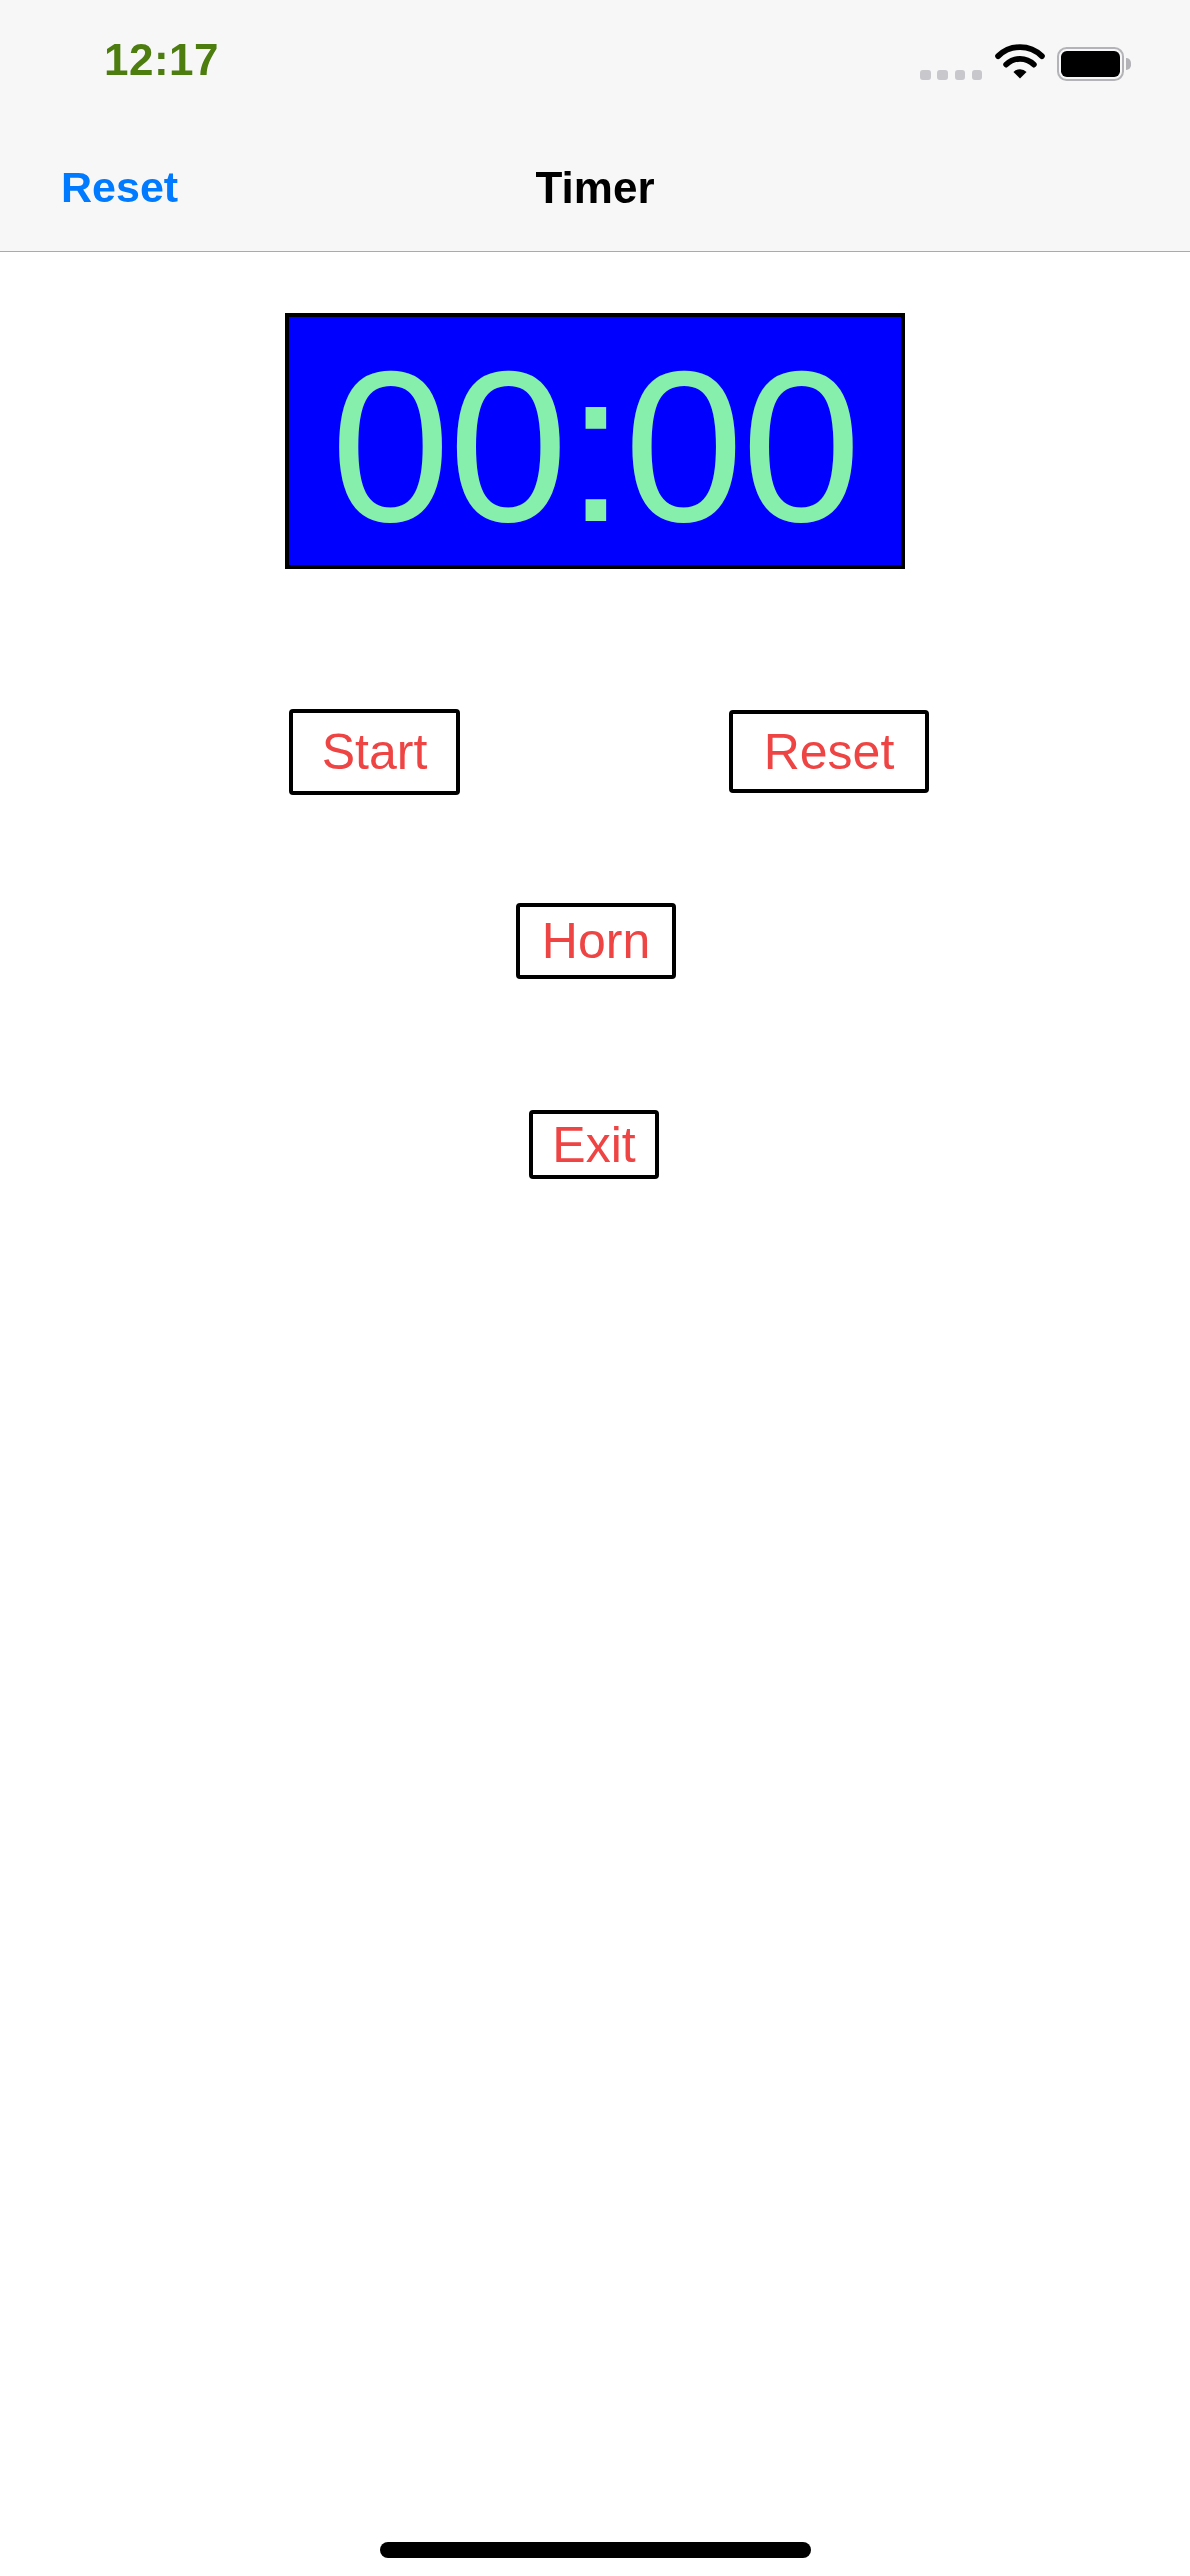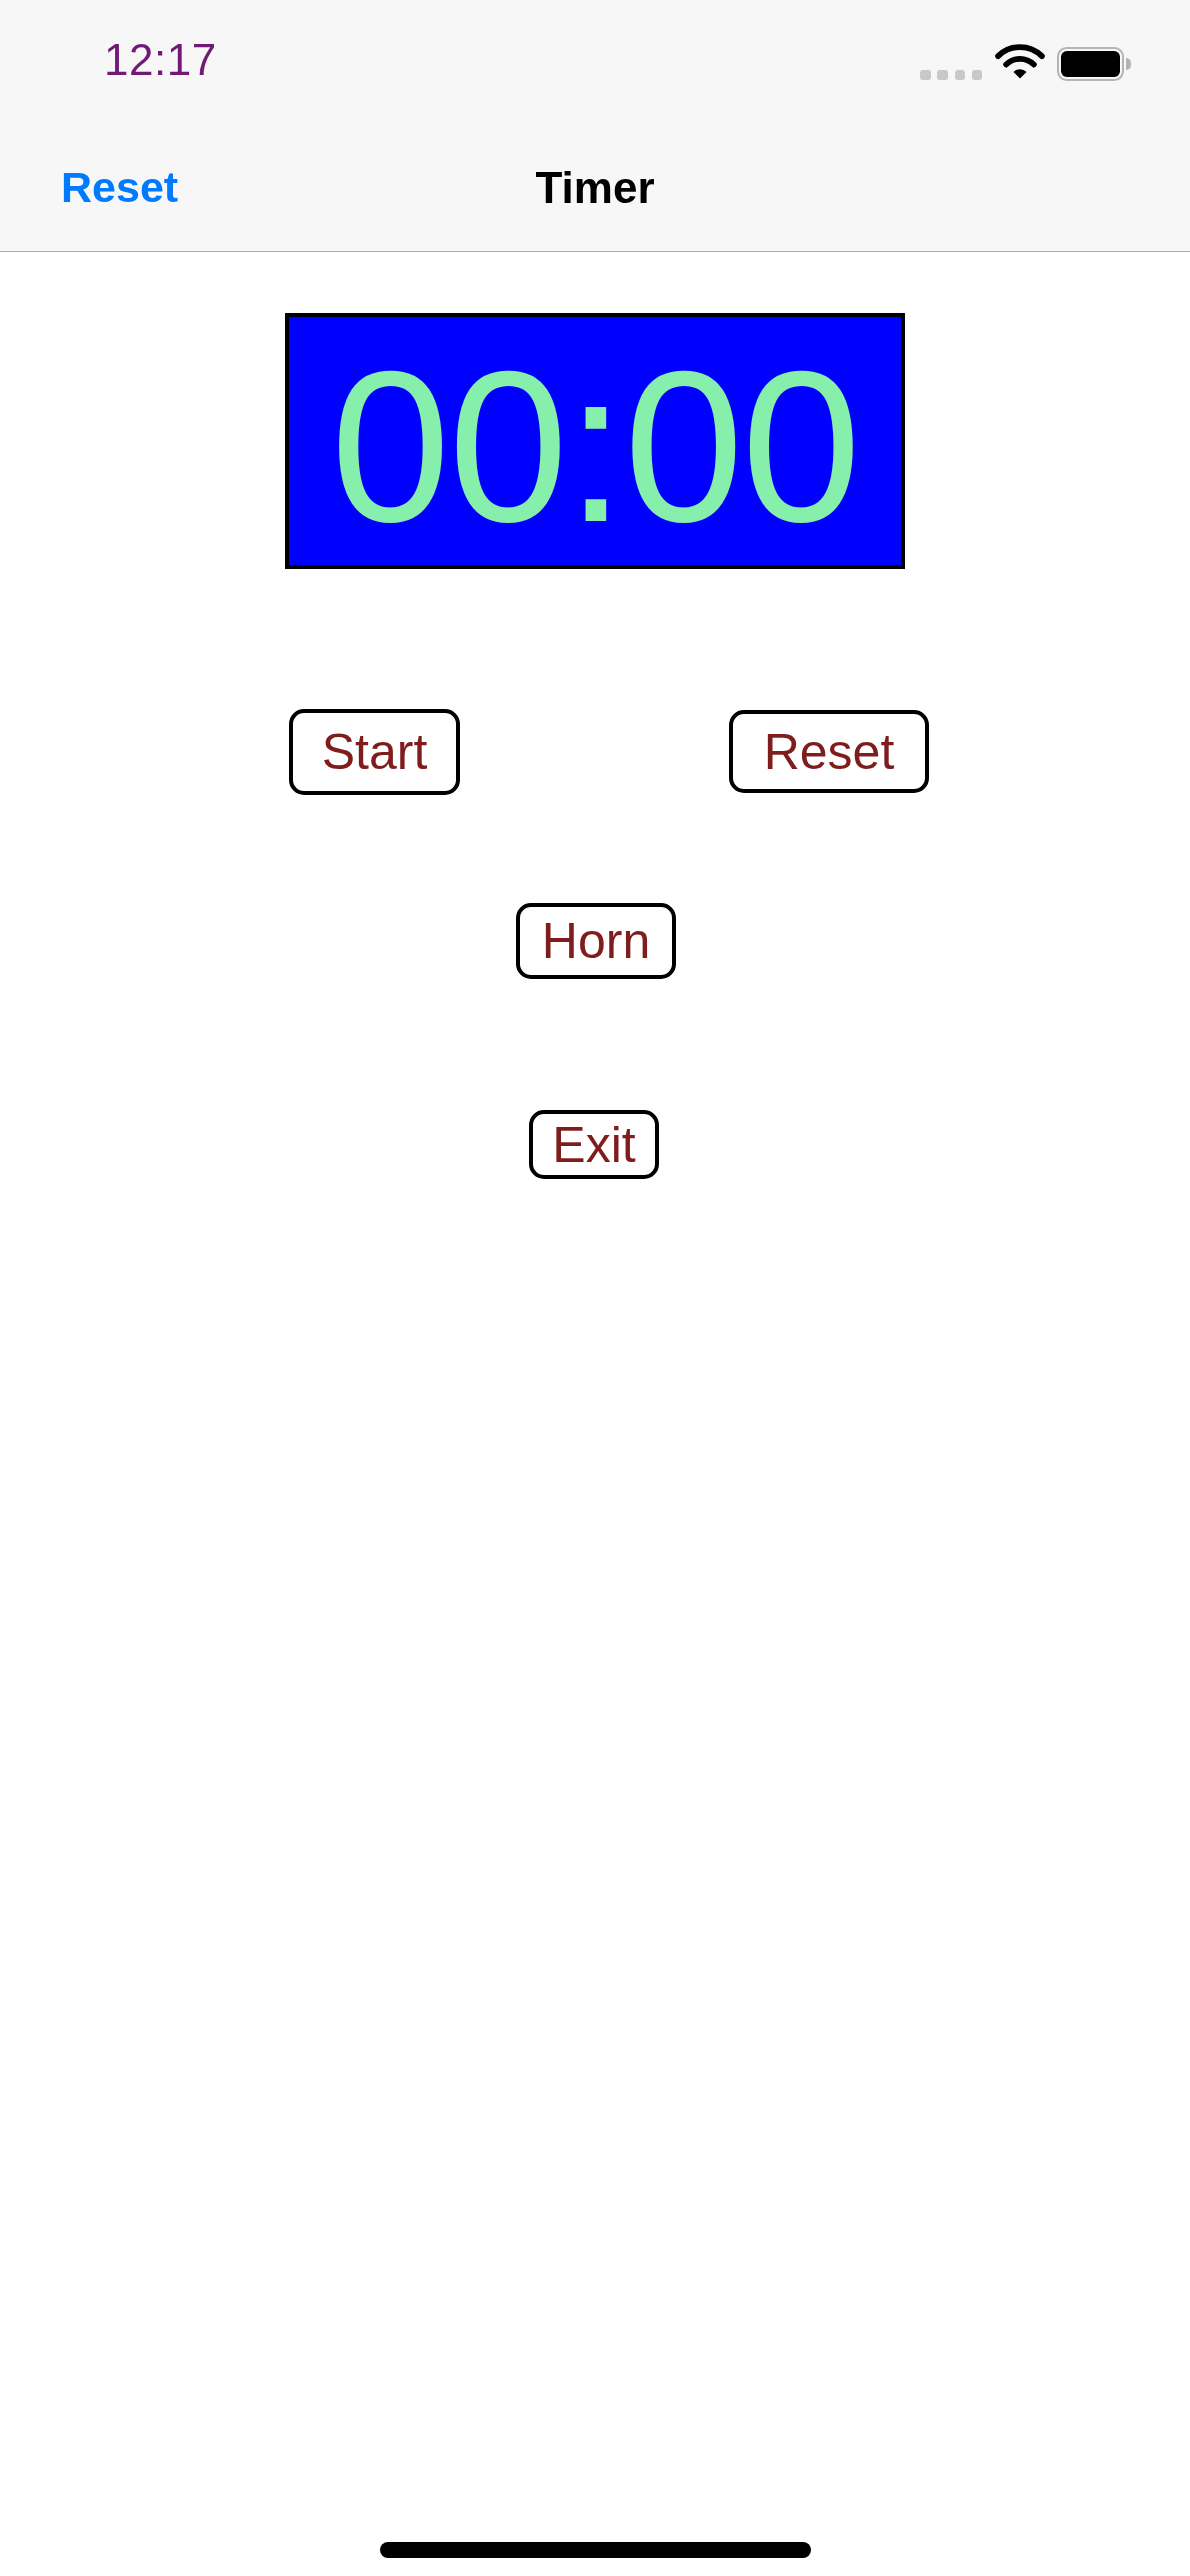--- a/index.html
+++ b/index.html
@@ -17,21 +17,21 @@
 
   
   .header {
     position: absolute; left: 0; top: 0;
     width: 1190px; height: 251px;
     background: #f7f7f8;
     border-bottom: 1.9px solid #aaaaae;
   }
   .status-time {
     position: absolute; left: 104px; top: 38px;
-    font-size: 44px; font-weight: 400; color: #701a75;
+    font-size: 44px; font-weight: 700; color: #4d7c0f;
     letter-spacing: 0.5px;
     line-height: 1;
   }
   .status-icons {
     position: absolute; top: 46px; right: 59px;
     height: 35px;
     display: flex; align-items: flex-end; gap: 12.5px;
   }
   .cell-dots { display: flex; gap: 6.7px; margin-bottom: 1px; }
   .cell-dots .dot {
@@ -86,23 +86,23 @@
     letter-spacing: -1.9px;
     font-weight: 400;
   }
 
   
   .app-btn {
     position: absolute;
     box-sizing: border-box;
     background: #ffffff;
     border: 4.8px solid #000;
-    border-radius: 15px;
+    border-radius: 4px;
     display: flex; align-items: center; justify-content: center;
-    color: #7f1d1d;
+    color: #ef4444;
     font-size: 50px; font-weight: 400;
     font-family: inherit;
     cursor: pointer;
     padding: 9px;
   }
   .btn-start { left: 289px; top: 709px; width: 171px; height: 86px; }
   .btn-reset { left: 729px; top: 710px; width: 200px; height: 83px; }
   .btn-horn  { left: 516px; top: 903px; width: 160px; height: 76px; }
   .btn-exit  { left: 529px; top: 1110px; width: 130px; height: 69px; }
 

